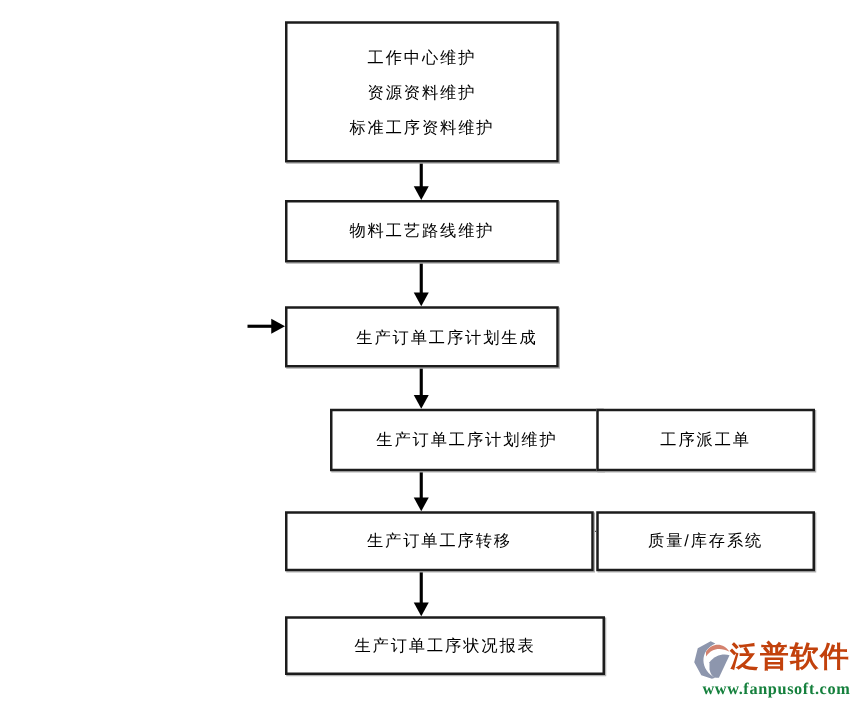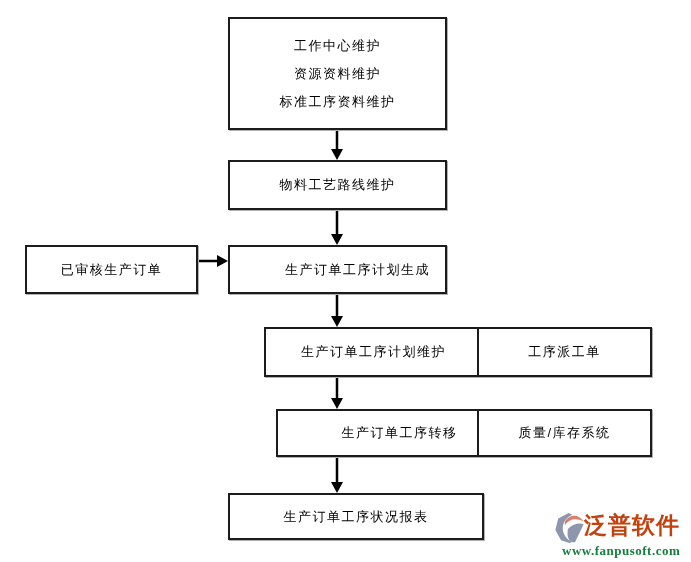--- a/index.html
+++ b/index.html
@@ -35,21 +35,21 @@
   }
   .node span { display: block; white-space: nowrap; }
 
   
   .n-master   { left: 228px; top: 17px;  width: 219px; height: 113px; }
   .n-routing  { left: 228px; top: 160px; width: 219px; height: 50px; }
   .n-approved { left: 25px;  top: 245px; width: 173px; height: 49px; }
   .n-plangen  { left: 228px; top: 245px; width: 219px; height: 49px; padding-left: 40px; }
   .n-planmnt  { left: 228px; top: 327px; width: 219px; height: 50px; margin-left: 36px; }
   .n-dispatch { left: 477px; top: 327px; width: 175px; height: 50px; }
-  .n-transfer { left: 228px; top: 409px; width: 247px; height: 48px; margin-left: 48px; }
+  .n-transfer { left: 228px; top: 409px; width: 247px; height: 48px; }
   .n-quality  { left: 477px; top: 409px; width: 175px; height: 48px; text-align: center; }
   .n-report   { left: 228px; top: 493px; width: 256px; height: 47px; }
 
   
   .logo {
     position: absolute;
     left: 553px; top: 506px;
     width: 136px; height: 54px;
   }
   .logo-icon { position: absolute; left: 1px; top: 6px; width: 31px; height: 32px; }
@@ -119,23 +119,20 @@
   <div class="node n-master">
     <span>工作中心维护</span>
     <span>资源资料维护</span>
     <span>标准工序资料维护</span>
   </div>
 
   <div class="node n-routing">
     <span>物料工艺路线维护</span>
   </div>
 
-  <div class="node n-approved">
-    <span>已审核生产订单</span>
-  </div>
 
   <div class="node n-plangen">
     <span>生产订单工序计划生成</span>
   </div>
 
   <div class="node n-planmnt">
     <span>生产订单工序计划维护</span>
   </div>
 
   <div class="node n-dispatch">

